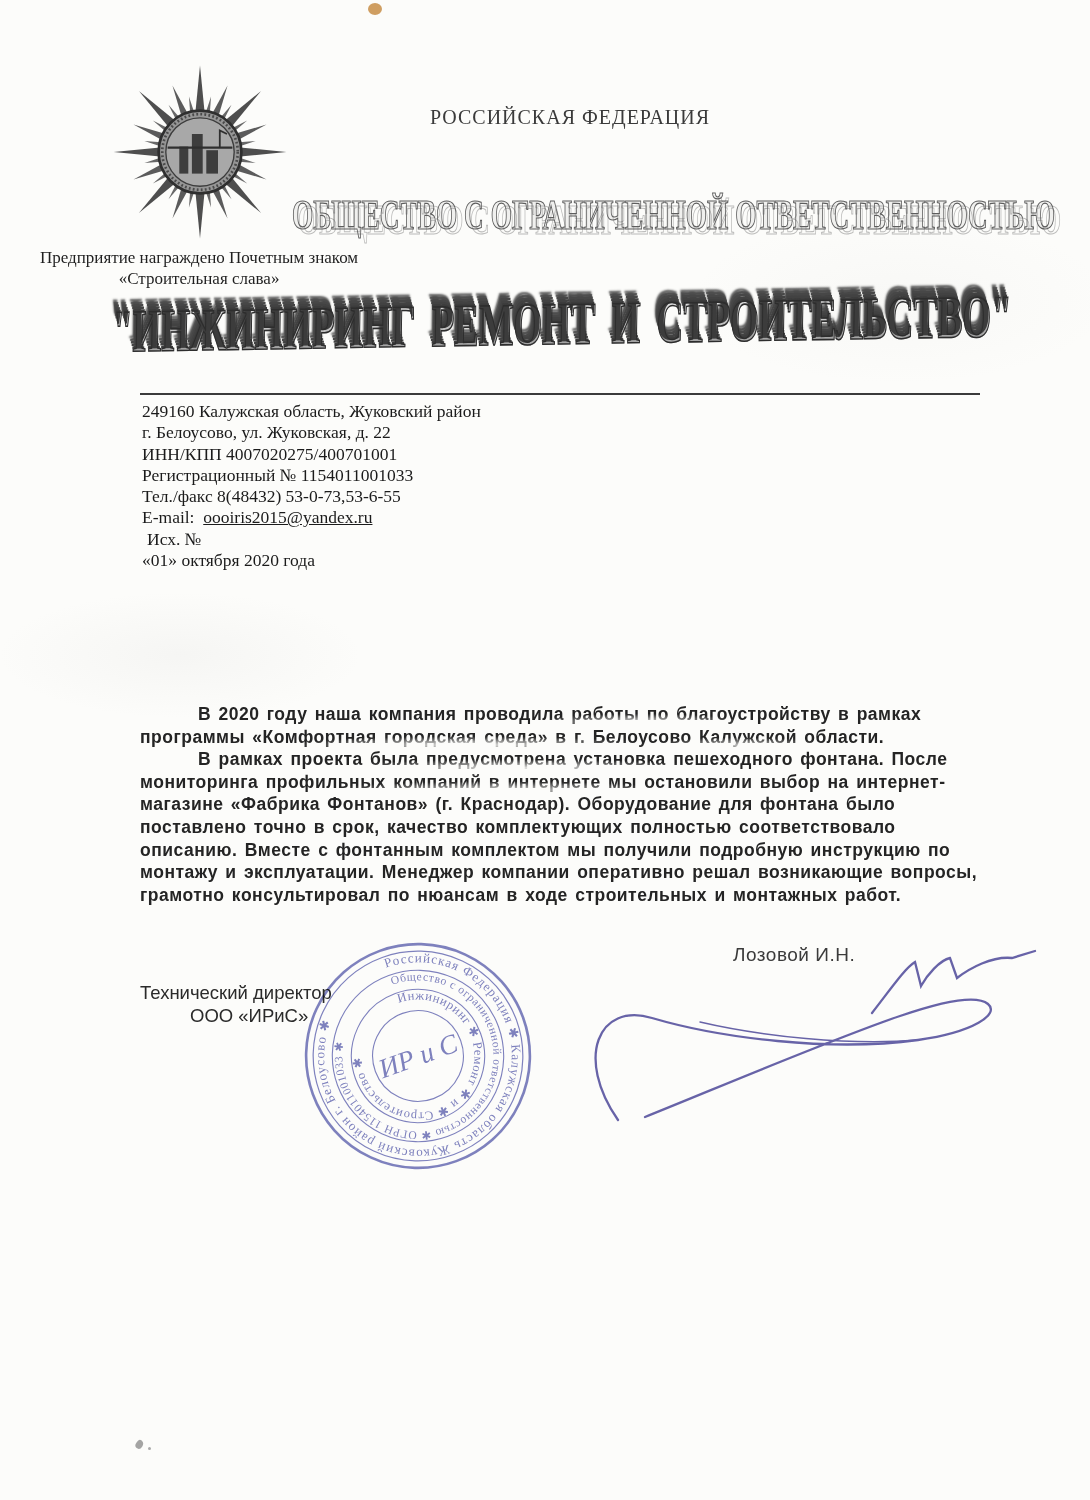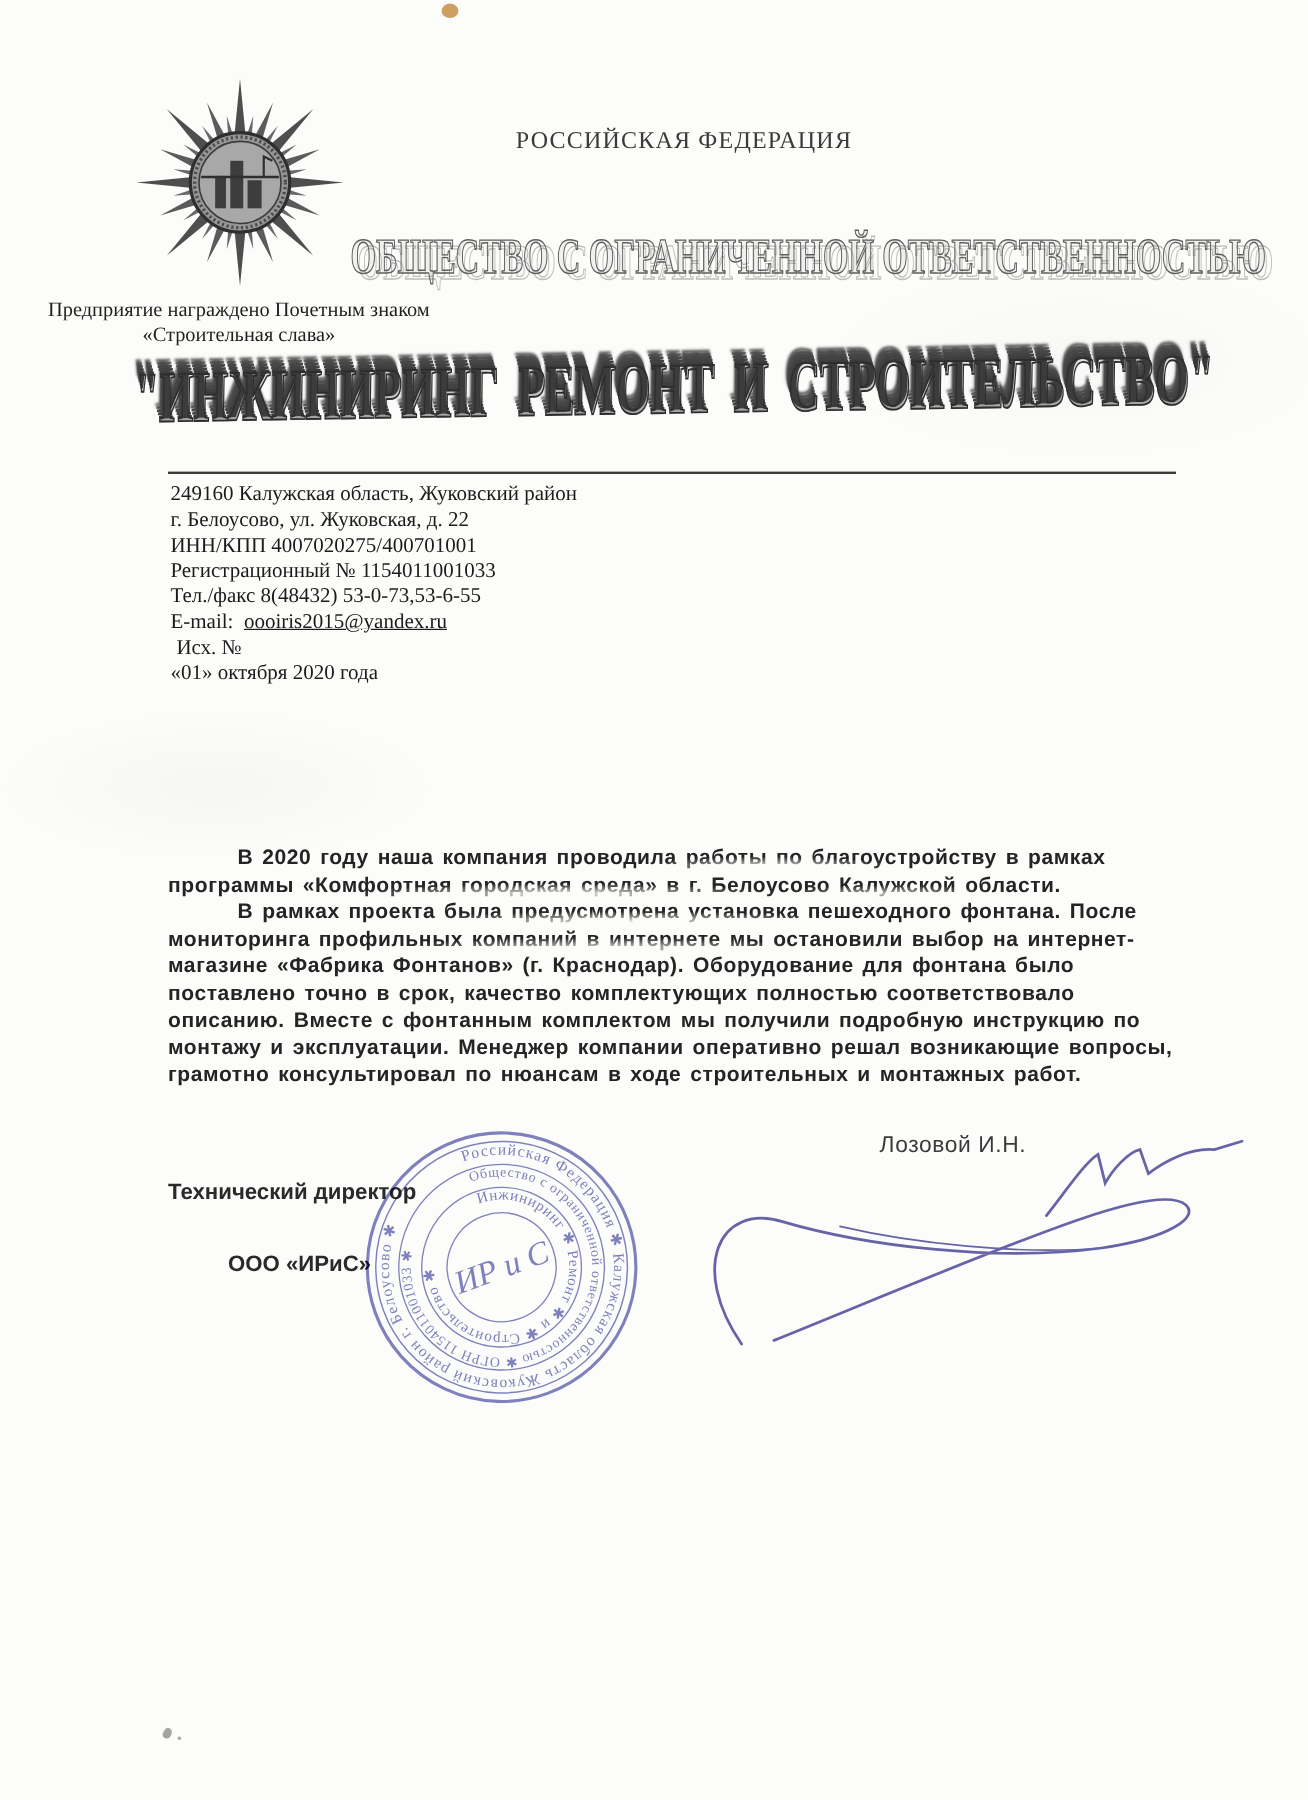--- a/index.html
+++ b/index.html
@@ -99,22 +99,22 @@
     background:
       radial-gradient(ellipse 140px 11px at 640px 722px, rgba(252,252,250,0.85), transparent 75%),
       radial-gradient(ellipse 250px 12px at 470px 745px, rgba(252,252,250,0.92), transparent 72%),
       radial-gradient(ellipse 260px 12px at 520px 768px, rgba(252,252,250,0.9), transparent 72%),
       radial-gradient(ellipse 240px 12px at 500px 790px, rgba(252,252,250,0.82), transparent 72%),
       radial-gradient(ellipse 120px 10px at 740px 745px, rgba(252,252,250,0.7), transparent 75%);
   }
 
   
   .sig-title{left:140px;top:981px;font-family:"Liberation Sans",sans-serif;
-    font-weight:700;font-size:18.5px;line-height:23px;color:#2a2a2a;}
-  .sig-title .l2{display:block;padding-left:50px;margin-top:37px;}
+    font-weight:400;font-size:18.5px;line-height:23px;color:#2a2a2a;}
+  .sig-title .l2{display:block;padding-left:50px;}
   .sig-name{left:733px;top:944px;font-family:"Liberation Sans",sans-serif;
     font-size:19px;color:#3b3b3b;letter-spacing:0.5px;}
 
   
   .stamp{left:292px;top:930px;width:252px;height:252px;opacity:0.82;mix-blend-mode:multiply;}
 
   
   .ink{left:0;top:0;width:1090px;height:1500px;pointer-events:none;mix-blend-mode:multiply;}
 </style>
 </head>

